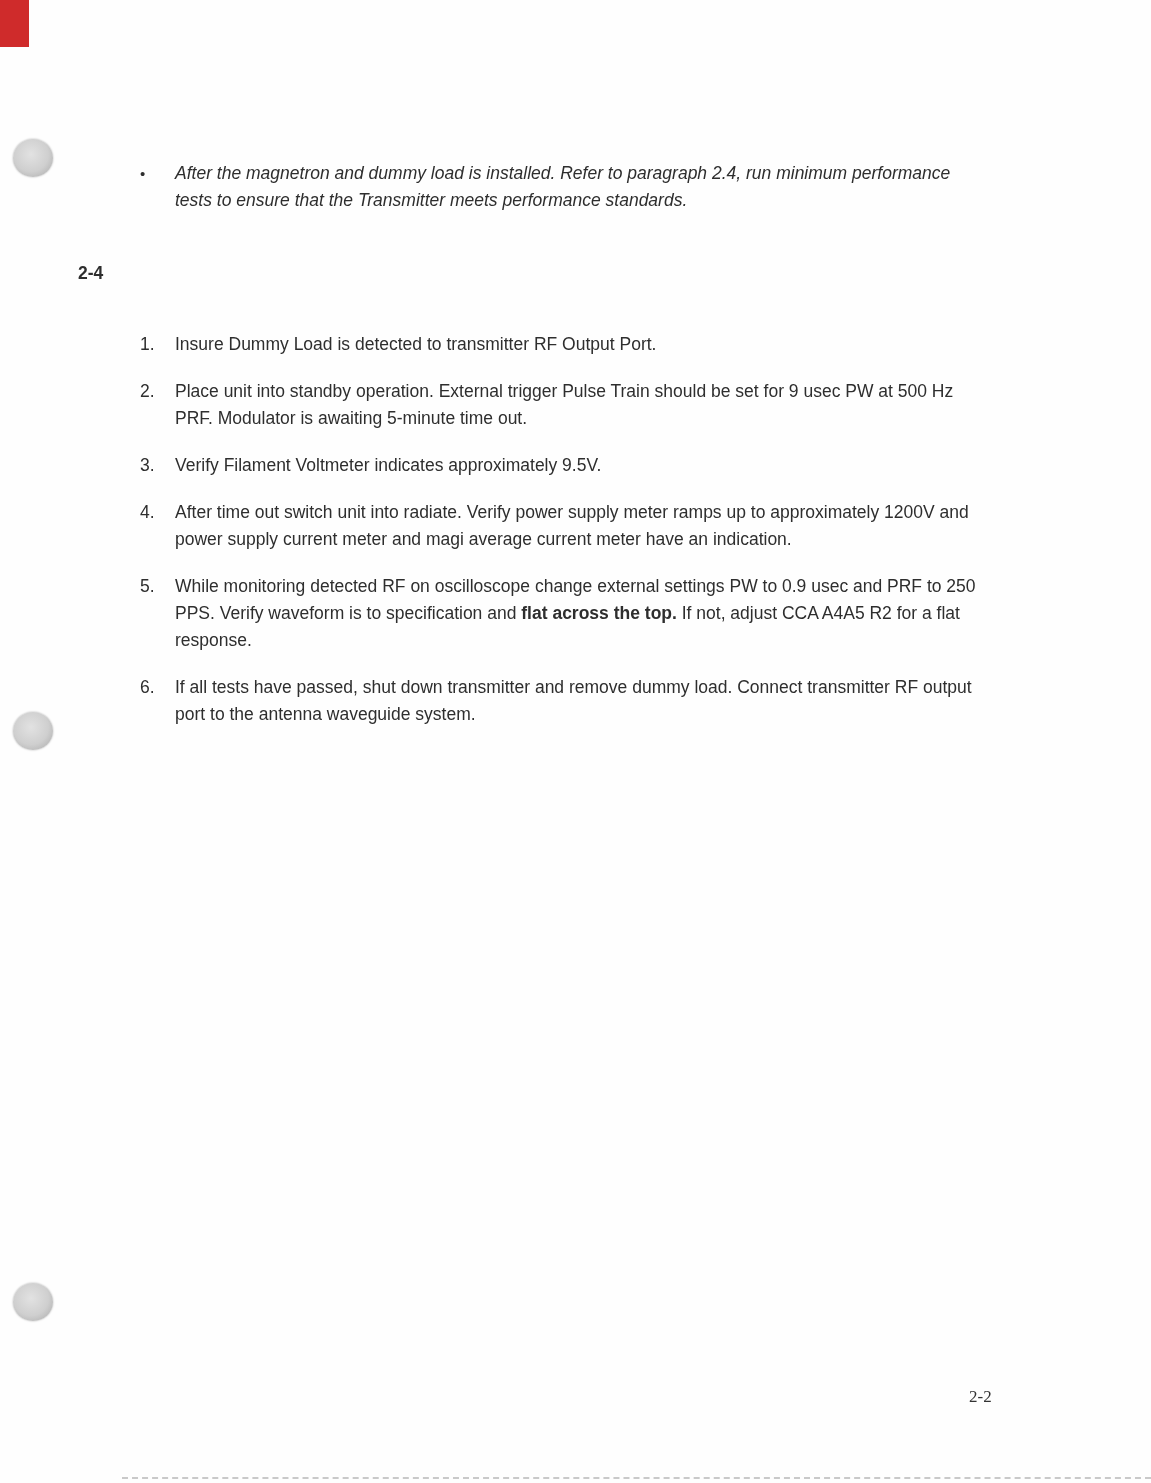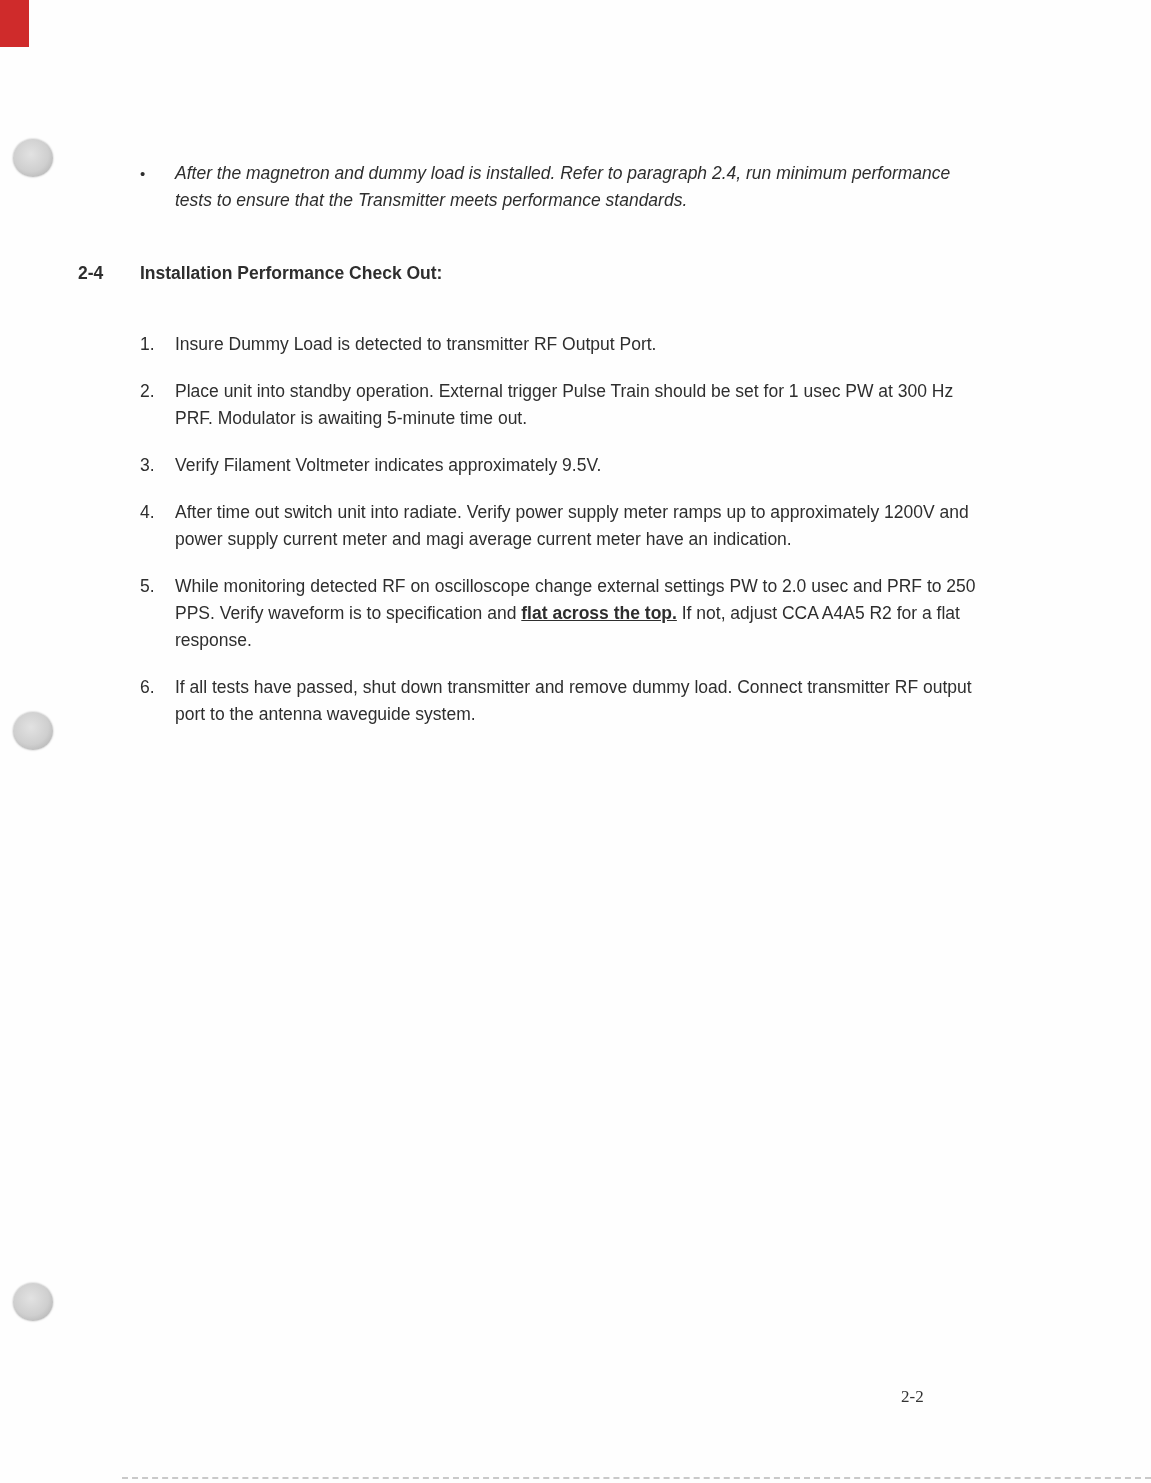--- a/index.html
+++ b/index.html
@@ -93,26 +93,25 @@
   }
   .step-num {
     width: 35px;
     flex: 0 0 35px;
   }
   .step-text {
     width: 808px;
   }
   .emph {
     font-weight: bold;
-    text-decoration: underline;
   }
 
   .page-number {
     position: absolute;
-    left: 901px;
+    left: 969px;
     top: 1387px;
     font-family: "Liberation Serif", serif;
     font-size: 17px;
     color: #333;
   }
 </style>
 </head>
 <body>
 
 <div class="red-corner"></div>
@@ -122,47 +121,46 @@
 
 <div class="content">
 
   <div class="bullet-para">
     <span class="bullet-glyph">•</span>
     <span class="bullet-text">After the magnetron and dummy load is installed.  Refer to paragraph 2.4, run minimum performance tests to ensure that the Transmitter meets performance standards.</span>
   </div>
 
   <div class="section-heading">
     <span class="section-number">2-4</span>
-    <span class="section-title">Installation Performance Check Out:</span>
   </div>
 
   <ol class="steps">
   <li class="step">
     <span class="step-num">1.</span>
     <span class="step-text"><span>Insure Dummy Load is detected to transmitter RF Output Port.</span></span>
   </li>
 
   <li class="step">
     <span class="step-num">2.</span>
-    <span class="step-text"><span>Place unit into standby operation.  External trigger Pulse Train should be set for 1 usec PW at 300 Hz PRF.  Modulator is awaiting 5-minute time out.</span></span>
+    <span class="step-text"><span>Place unit into standby operation.  External trigger Pulse Train should be set for 9 usec PW at 500 Hz PRF.  Modulator is awaiting 5-minute time out.</span></span>
   </li>
 
   <li class="step">
     <span class="step-num">3.</span>
     <span class="step-text"><span>Verify Filament Voltmeter indicates approximately 9.5V.</span></span>
   </li>
 
   <li class="step">
     <span class="step-num">4.</span>
     <span class="step-text"><span>After time out switch unit into radiate.  Verify power supply meter ramps up to approximately 1200V and power supply current meter and magi average current meter have an indication.</span></span>
   </li>
 
   <li class="step">
     <span class="step-num">5.</span>
-    <span class="step-text"><span>While monitoring detected RF on oscilloscope change external settings PW to 2.0 usec and PRF to 250 PPS.  Verify waveform is to specification and </span><span class="emph">flat across the top.</span><span>  If not, adjust CCA A4A5 R2 for a flat response.</span></span>
+    <span class="step-text"><span>While monitoring detected RF on oscilloscope change external settings PW to 0.9 usec and PRF to 250 PPS.  Verify waveform is to specification and </span><span class="emph">flat across the top.</span><span>  If not, adjust CCA A4A5 R2 for a flat response.</span></span>
   </li>
 
   <li class="step">
     <span class="step-num">6.</span>
     <span class="step-text"><span>If all tests have passed, shut down transmitter and remove dummy load.  Connect transmitter RF output port to the antenna waveguide system.</span></span>
   </li>
 </ol>
 
 </div>
 

